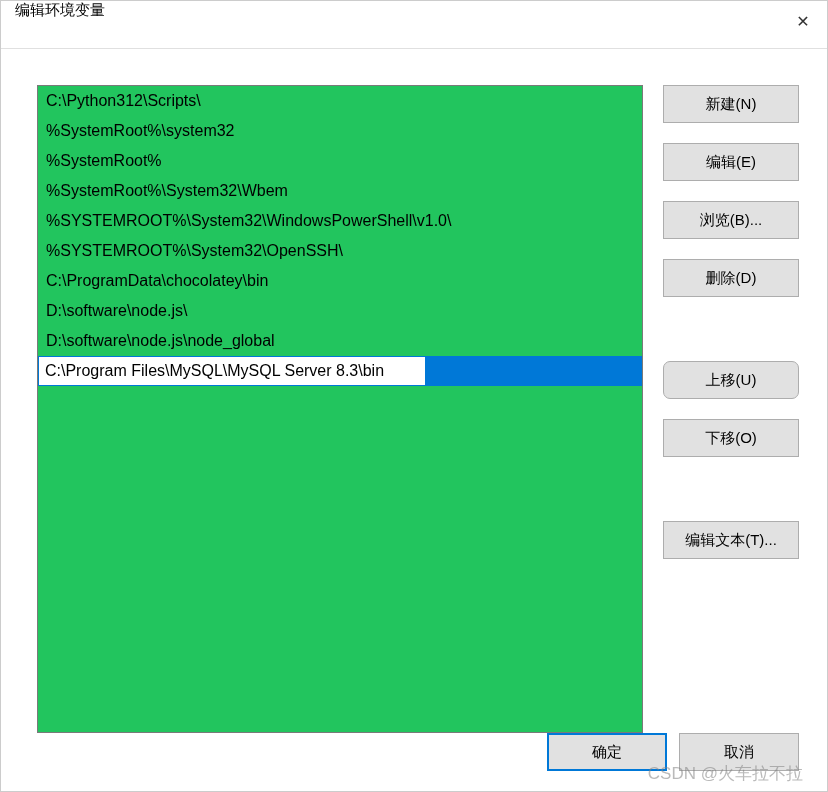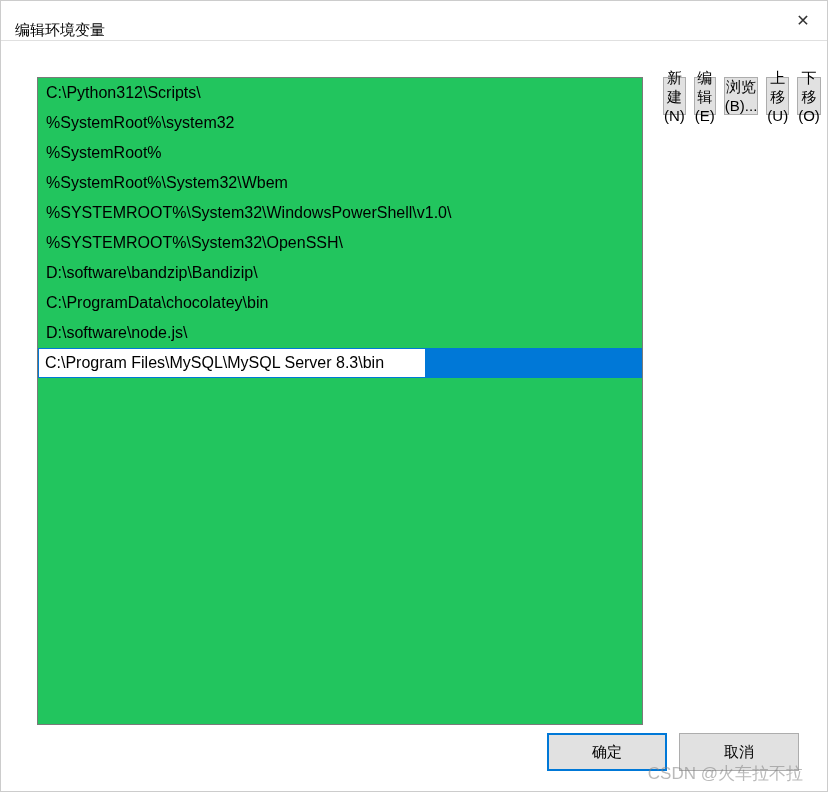--- a/index.html
+++ b/index.html
@@ -18,23 +18,23 @@
     .dialog {
       width: 828px;
       height: 792px;
       background: #ffffff;
       border: 1px solid #cccccc;
       display: flex;
       flex-direction: column;
       position: relative;
     }
     .titlebar {
-      height: 40px;
+      height: 48px;
       display: flex;
-      align-items: flex-end;
+      align-items: flex-start;
       justify-content: space-between;
       padding: 0 0 0 14px;
       border-bottom: 1px solid #e0e0e0;
       background: #ffffff;
     }
     .titlebar-title {
       font-size: 15px;
       color: #000;
     }
     .close-btn {
@@ -80,35 +80,38 @@
       padding: 2px 6px;
       border: 1px solid #0078d7;
       background: #ffffff;
       color: #000;
       width: 388px;
       outline: none;
     }
     .side-buttons {
       width: 136px;
       display: flex;
-      gap: 8px;
+      flex-direction: column;
+      gap: 20px;
     }
     .btn {
       height: 38px;
       border: 1px solid #adadad;
       background: #e1e1e1;
       font-family: inherit;
       font-size: 15px;
       color: #000;
       cursor: pointer;
       display: flex;
       align-items: center;
       justify-content: center;
     }
     .btn-gap-large {
+      margin-top: 44px;
+      border-radius: 7px;
     }
     .btn-gap-medium {
       margin-top: 44px;
     }
     .bottom-bar {
       position: absolute;
       bottom: 20px;
       right: 28px;
       display: flex;
       gap: 12px;
@@ -141,32 +144,33 @@
   </div>
 
   <div class="content">
     <div class="listbox">
       <div class="list-item">C:\Python312\Scripts\</div>
       <div class="list-item">%SystemRoot%\system32</div>
       <div class="list-item">%SystemRoot%</div>
       <div class="list-item">%SystemRoot%\System32\Wbem</div>
       <div class="list-item">%SYSTEMROOT%\System32\WindowsPowerShell\v1.0\</div>
       <div class="list-item">%SYSTEMROOT%\System32\OpenSSH\</div>
-      <div class="list-item">D:\software\bandzip\Bandizip\</div>
       <div class="list-item">C:\ProgramData\chocolatey\bin</div>
       <div class="list-item">D:\software\node.js\</div>
+      <div class="list-item">D:\software\node.js\node_global</div>
       <div class="list-item editing">
         <input class="edit-input" type="text" value="C:\Program Files\MySQL\MySQL Server 8.3\bin" style="">
       </div>
     </div>
 
     <div class="side-buttons">
       <button class="btn">新建(N)</button>
       <button class="btn">编辑(E)</button>
       <button class="btn">浏览(B)...</button>
+      <button class="btn">删除(D)</button>
       <button class="btn btn-gap-large">上移(U)</button>
       <button class="btn">下移(O)</button>
       <button class="btn btn-gap-medium">编辑文本(T)...</button>
     </div>
   </div>
 
   <div class="bottom-bar">
     <button class="btn primary">确定</button>
     <button class="btn">取消</button>
   </div>

